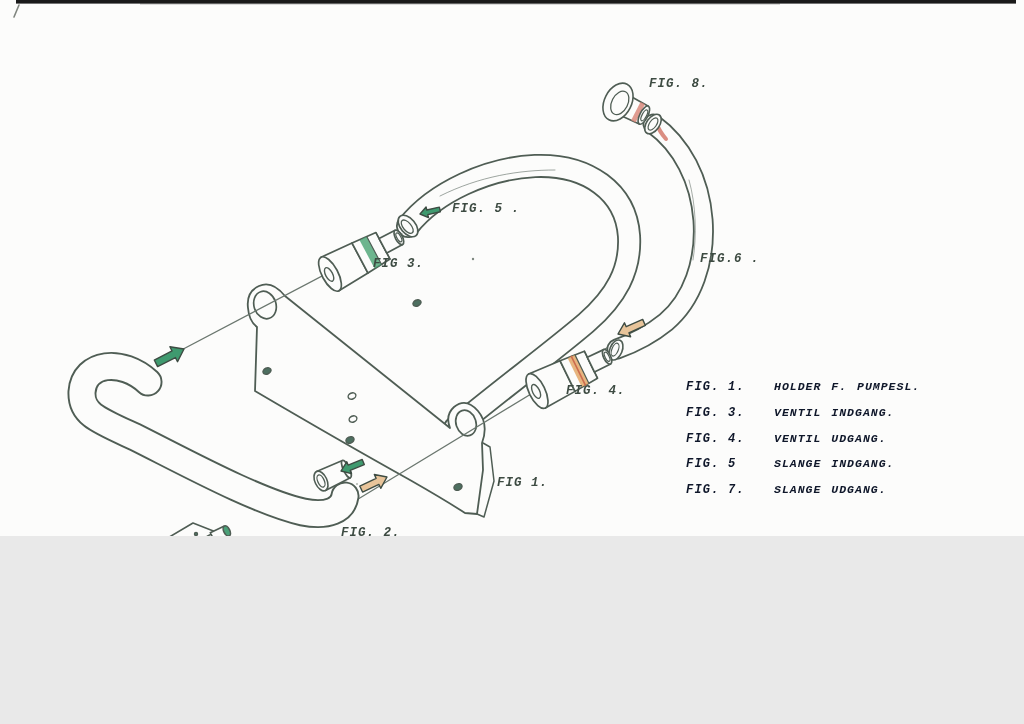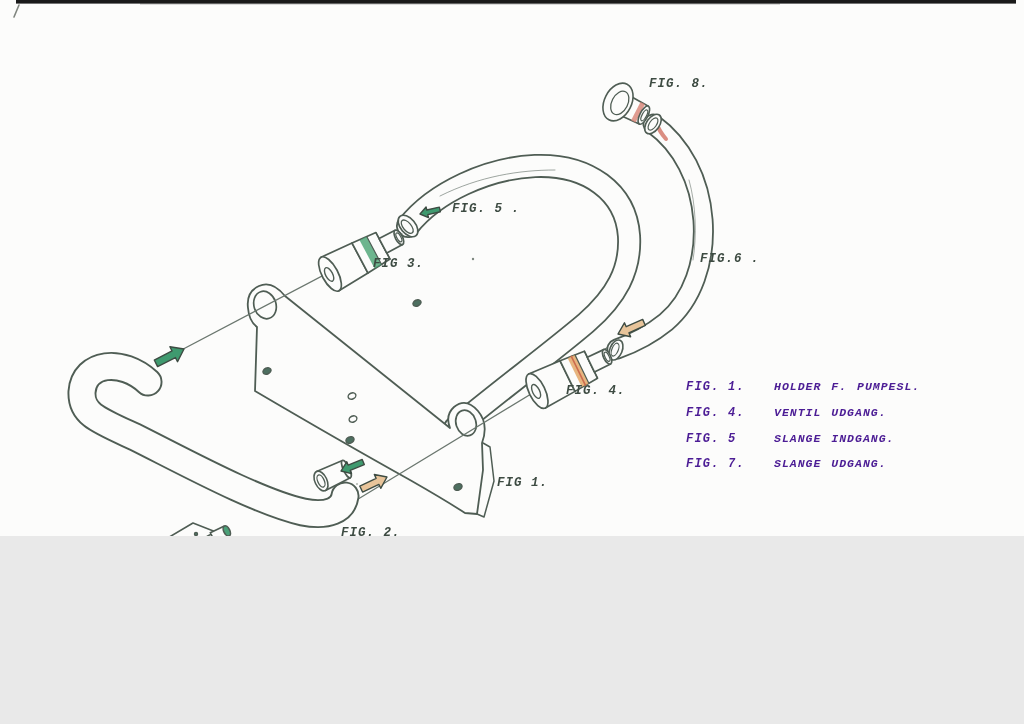--- a/index.html
+++ b/index.html
@@ -1,21 +1,21 @@
 <!DOCTYPE html>
 <html><head>
 <meta charset="utf-8">
 <style>
   html,body{margin:0;padding:0;background:#e9e9e9;}
   #page{position:relative;width:1024px;height:536px;background:#fcfcfb;overflow:hidden;
         font-family:Liberation Mono, monospace;}
   #drawing{position:absolute;left:0;top:0;}
   .callout{position:absolute;font-style:italic;font-weight:bold;font-size:12.5px;
            color:#3d4b42;letter-spacing:1px;white-space:nowrap;}
-  #legend{position:absolute;left:686px;top:374px;color:#4c1d95;}
+  #legend{position:absolute;left:686px;top:374px;color:#0f172a;}
   .legend-row{line-height:24.8px;white-space:nowrap;}
   .legend-fig{display:inline-block;width:88px;font-style:italic;font-weight:bold;
               font-size:12px;letter-spacing:1.2px;}
   .legend-label{font-style:italic;font-weight:bold;font-size:11.5px;letter-spacing:1px;
                 word-spacing:2px;}
 </style>
 </head>
 <body>
 
 <div id="page">
@@ -162,20 +162,23 @@
   <div class="callout" style="left:566px;top:384px">FIG. 4.</div>
   <div class="callout" style="left:497px;top:476px">FIG 1.</div>
   <div class="callout" style="left:341px;top:526px">FIG. 2.</div>
   <div class="callout" style="left:196px;top:585px">FIG. 7.</div>
 
   <div id="legend">
     <div class="legend-row">
       <span class="legend-fig">FIG. 1.</span><span class="legend-label">HOLDER F. PUMPESL.</span>
     </div>
     <div class="legend-row">
+      <span class="legend-fig">FIG. 3.</span><span class="legend-label">VENTIL INDGANG.</span>
+    </div>
+    <div class="legend-row">
       <span class="legend-fig">FIG. 4.</span><span class="legend-label">VENTIL UDGANG.</span>
     </div>
     <div class="legend-row">
       <span class="legend-fig">FIG. 5</span><span class="legend-label">SLANGE INDGANG.</span>
     </div>
     <div class="legend-row">
       <span class="legend-fig">FIG. 7.</span><span class="legend-label">SLANGE UDGANG.</span>
     </div>
   </div>
 

